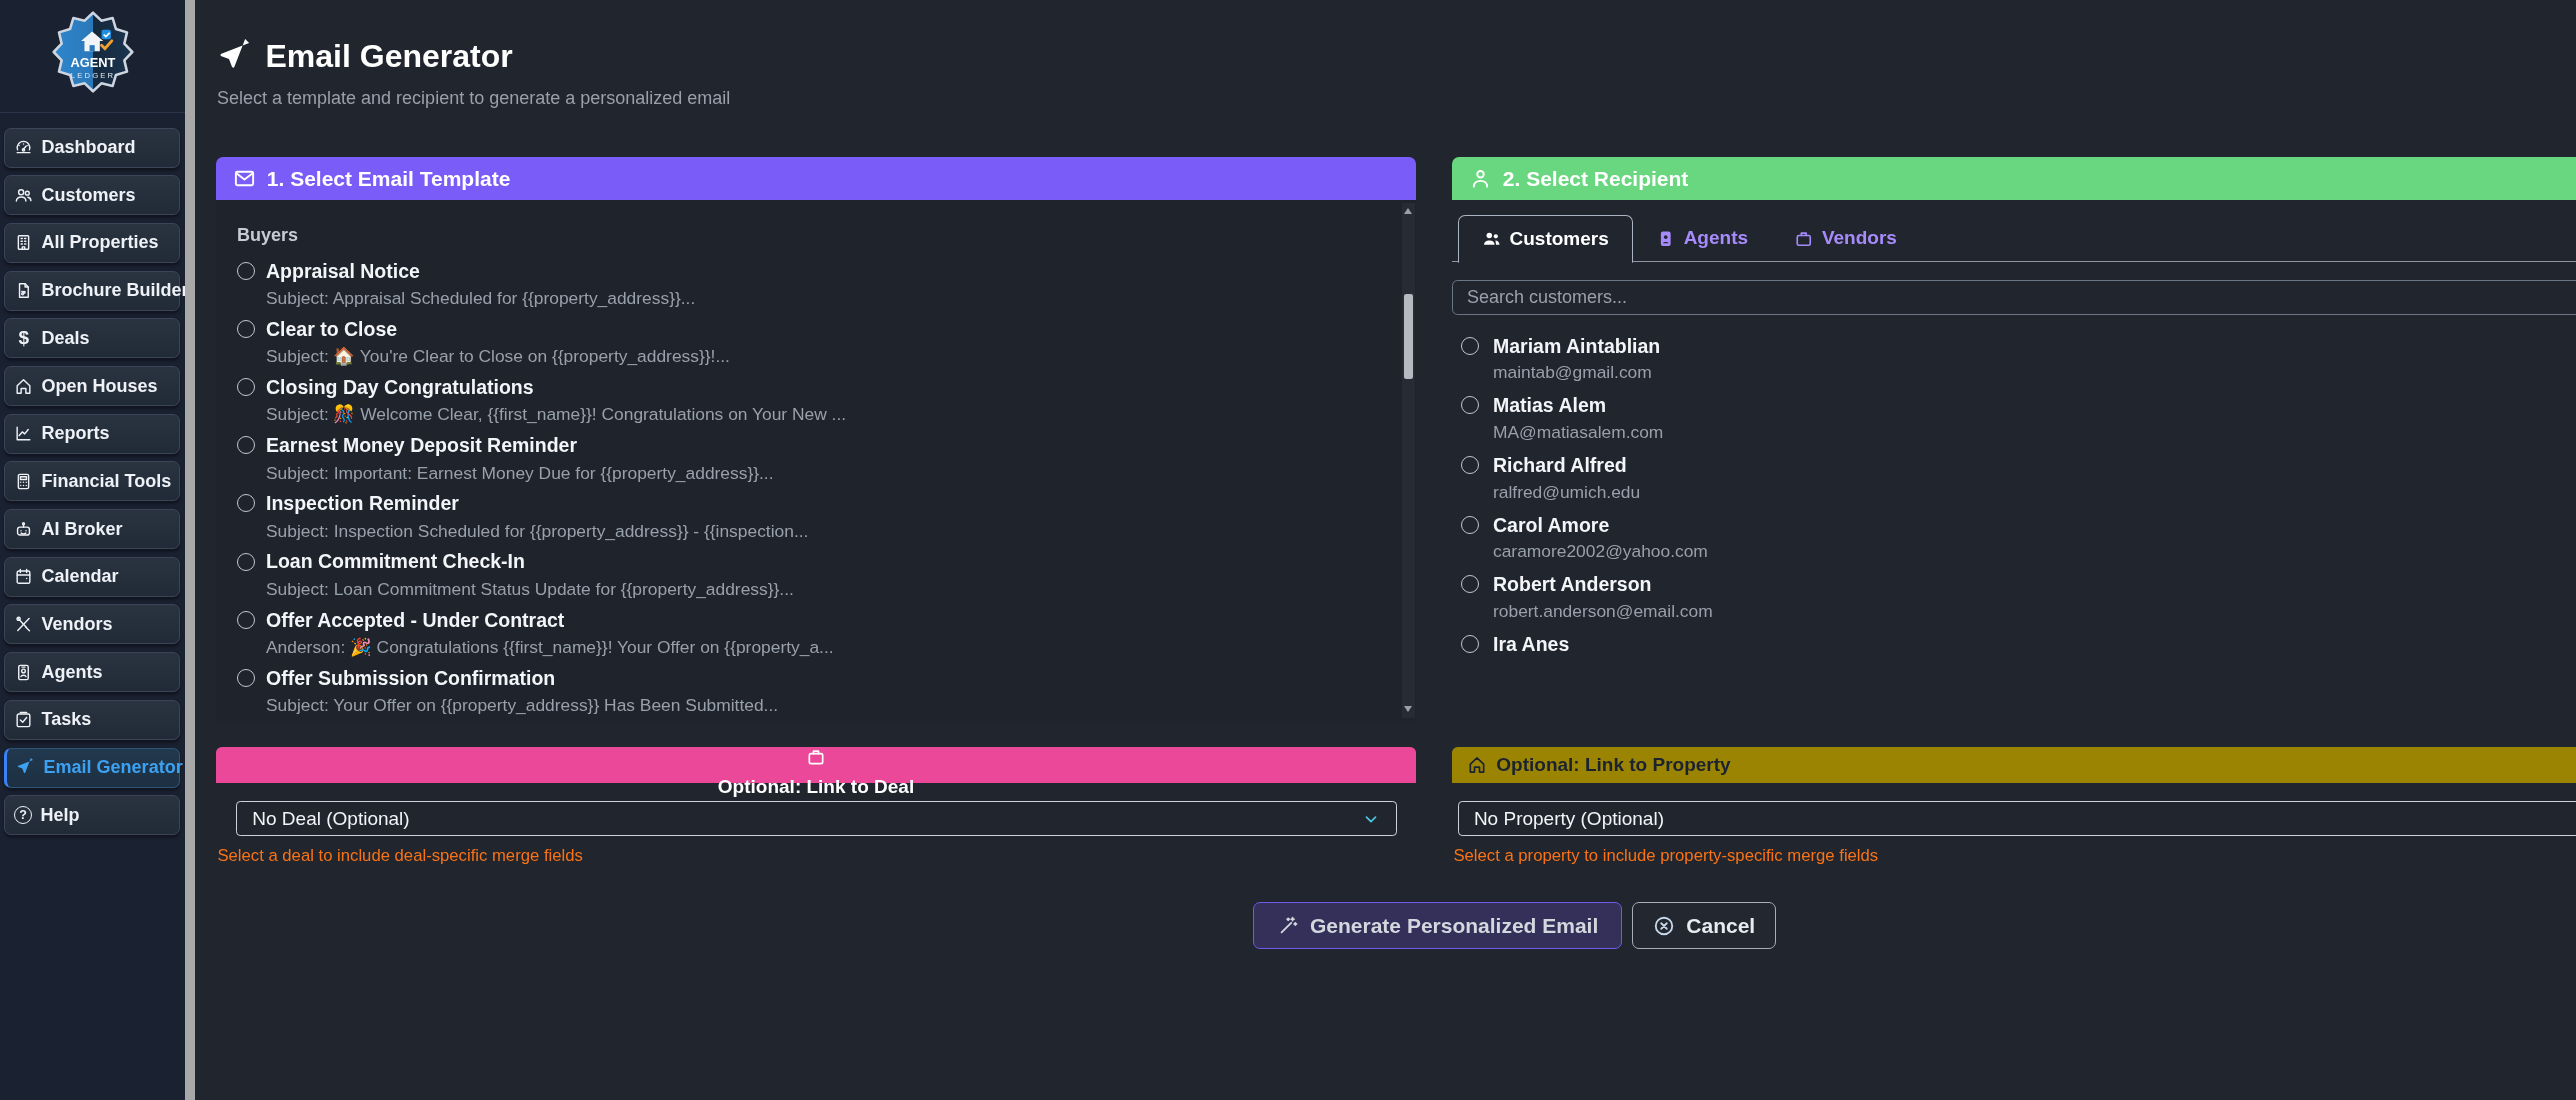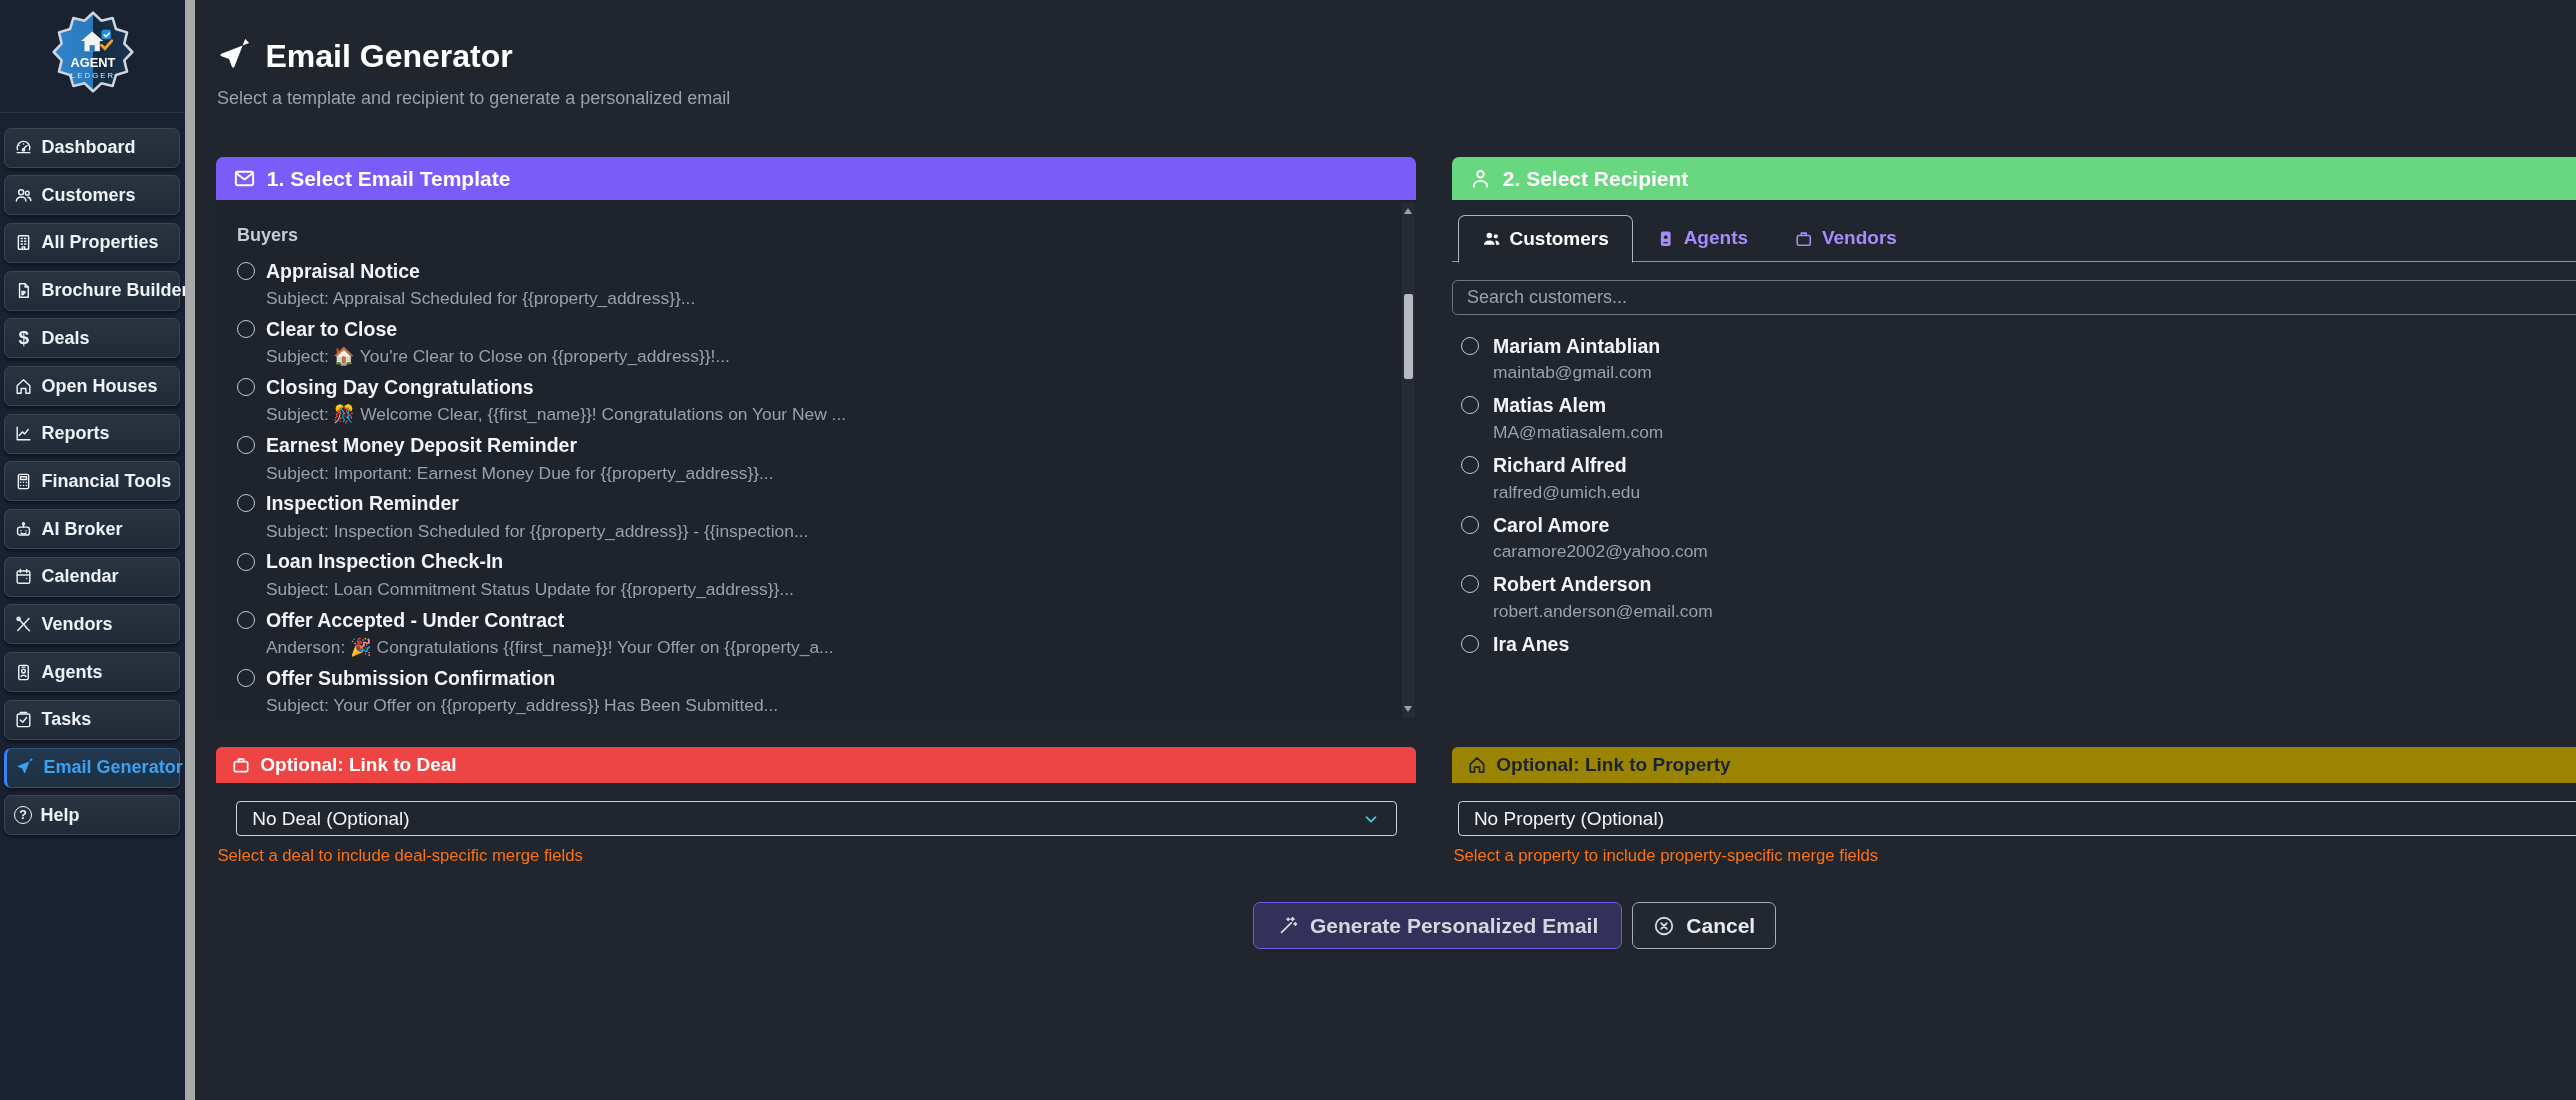--- a/index.html
+++ b/index.html
@@ -67,21 +67,21 @@
   .search-input::placeholder { color:#9aa1ac; }
   .r-list { margin-top:19.5px; padding-left:9px; }
   .r-item { display:flex; gap:14px; margin-bottom:12px; cursor:pointer; }
   .r-name { font-size:19.5px; font-weight:700; color:#f3f5f8; line-height:22px; }
   .r-email { font-size:17.4px; color:#98a0ab; margin-top:5.6px; line-height:20px; min-height:20px; }
 
   
   .opt-left { position:absolute; left:216px; top:747px; width:1200px; }
   .opt-right { position:absolute; left:1452px; top:747px; width:1170px; }
   .opt-header { height:36px; border-radius:5.6px 5.6px 0 0; display:flex; align-items:center; gap:9px; padding:0 15.3px; font-size:19px; font-weight:700; }
-  .oh-cyan { background:#ef4444; color:#ffffff; }
+  .oh-cyan { background:#ec4899; color:#ffffff;flex-direction:column; }
   .oh-gold { background:#9c8403; color:#1c2330; }
   .oi { width:20px; height:20px; flex:none; stroke:currentColor; fill:none; stroke-width:2; stroke-linecap:round; stroke-linejoin:round; }
   .select-box { margin-top:18px; height:35px; border:1.4px solid #ccd3de; border-radius:4.2px; display:flex; align-items:center; justify-content:space-between; padding:0 15.3px; font-size:19px; color:#f2f4f7; cursor:pointer; }
   .opt-left .select-box { margin-left:20px; margin-right:19.5px;gap:7px; }
   .opt-right .select-box { margin-left:5.6px; width:1156px; }
   .chev { width:18px; height:18px; stroke:#4cc3dc; fill:none; stroke-width:2.4; stroke-linecap:round; stroke-linejoin:round; flex:none; }
   .helper { margin-top:9.8px; font-size:16.7px; color:#f97316; }
   .opt-left .helper { margin-left:1.4px; }
   .opt-right .helper { margin-left:1.4px; }
 
@@ -285,21 +285,21 @@
     <div class="t-item">
       <span class="radio"></span>
       <div>
           <div class="t-title">Inspection Reminder</div>
       <div class="t-subject">Subject: Inspection Scheduled for {{property_address}} - {{inspection...</div>
         </div>
     </div>
     <div class="t-item">
       <span class="radio"></span>
       <div>
-          <div class="t-title">Loan Inspection Check-In</div>
+          <div class="t-title">Loan Commitment Check-In</div>
       <div class="t-subject">Subject: Loan Commitment Status Update for {{property_address}}...</div>
         </div>
     </div>
     <div class="t-item">
       <span class="radio"></span>
       <div>
           <div class="t-title">Offer Accepted - Under Contract</div>
       <div class="t-subject">Anderson: 🎉 Congratulations {{first_name}}! Your Offer on {{property_a...</div>
         </div>
     </div>

